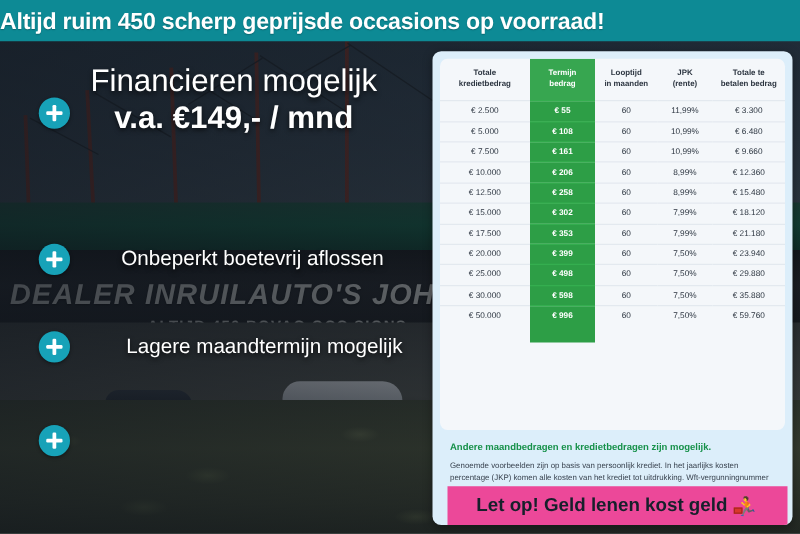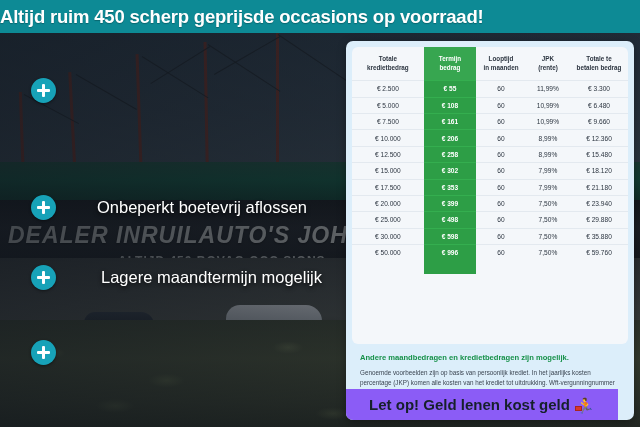--- a/index.html
+++ b/index.html
@@ -193,22 +193,22 @@
   .note-title{
     position:absolute; left:14px; top:312px; width:262px;
     font-size:7.6px; font-weight:bold; color:#17914a; line-height:1.3;
   }
   .note-body{
     position:absolute; left:14px; top:327px; width:262px;
     font-size:6.3px; color:#3a4450; line-height:1.62; text-align:left;
   }
 
   .warnbar{
-    position:absolute; left:0; bottom:0; width:272px; height:31px;
-    background:#8b5cf6;
+    position:absolute; left:12px; bottom:0; width:272px; height:31px;
+    background:#ec4899;
     display:flex; align-items:center; justify-content:center; gap:5px;
   }
   .warnbar .wtxt{
     font-size:15px; font-weight:bold; color:#16202b; white-space:nowrap;
   }
   .wicon{ position:relative; width:20px; height:16px; }
   .wicon .box{
     position:absolute; left:0; bottom:2px; width:7px; height:5px;
     background:#d9372b; border:1px solid #a8271d;
   }
@@ -275,20 +275,22 @@
 
   <div class="darken"></div>
 
   <div class="banner">
     <span>Altijd ruim 450 scherp geprijsde occasions op voorraad!</span>
   </div>
 
   <div class="copy">
 
     <div class="headline">
+      <span class="l1">Financieren mogelijk</span>
+      <span class="l2">v.a. €149,- / mnd</span>
     </div>
 
     <div class="plus" style="left:31px; top:45px;"></div>
 
     <div class="plus" style="left:31px; top:162px;"></div>
     <div class="bullet-txt" style="left:69px; top:165px;margin-left:28px;">Onbeperkt boetevrij aflossen</div>
 
     <div class="plus" style="left:31px; top:232px;"></div>
     <div class="bullet-txt" style="left:69px; top:235px;margin-left:32px;">Lagere maandtermijn mogelijk</div>
 

